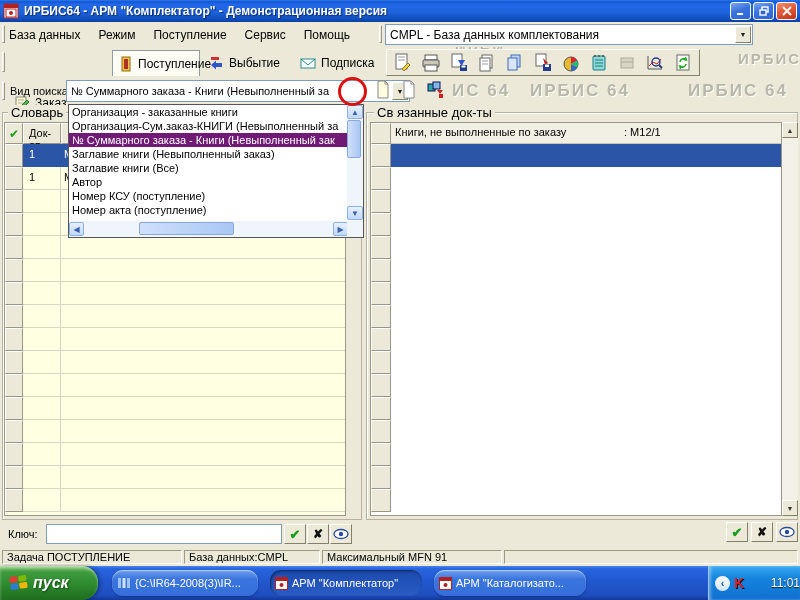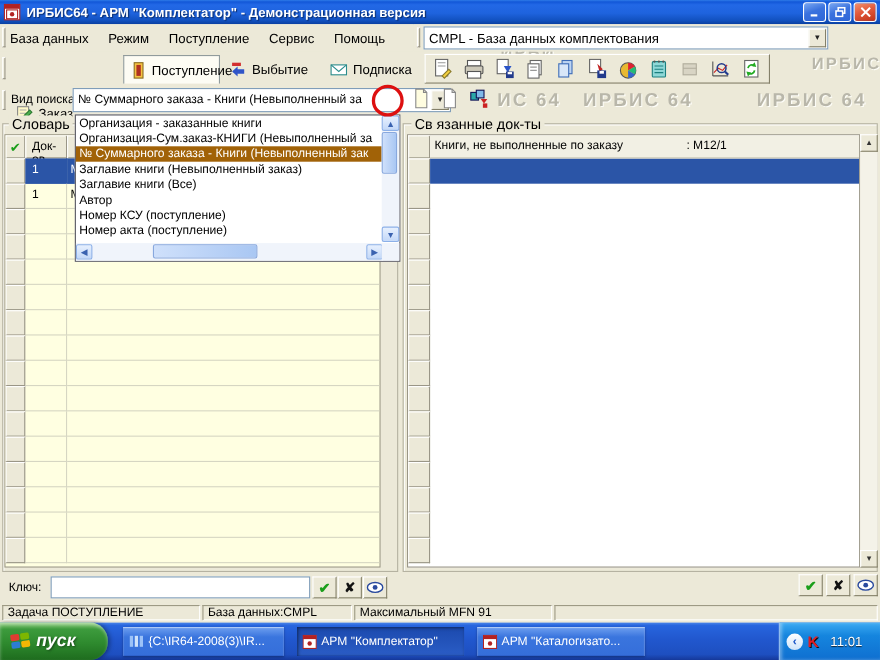--- a/index.html
+++ b/index.html
@@ -84,21 +84,21 @@
     border:1px solid; border-color:#fff #848069 #848069 #fff;
     display:flex; align-items:center; justify-content:center; }
   .key-input { position:absolute; background:#fff; border:1px solid #7F9DB9; font-size:11px; padding:0 3px;
     font-family:"Liberation Sans", sans-serif; }
 
   
   .dropdown { position:absolute; left:68px; top:104px; width:296px; height:134px;
     background:#fff; border:1px solid #55555E; z-index:50; }
   .dd-item { height:14px; line-height:14px; font-size:11px; padding-left:3px;
     white-space:nowrap; overflow:hidden; margin-right:16px; }
-  .dd-item.selected { background:#a16207; color:#fff; }
+  .dd-item.selected { background:#701a75; color:#fff; }
   .xpsb-v { position:absolute; right:0; top:0; width:16px; height:115px; background:#F0F4FB; }
   .xpsb-h { position:absolute; left:0; bottom:0; height:16px; width:279px; background:#F0F4FB; }
   .xpsb-btn { position:absolute; width:16px; height:14px;
     background:linear-gradient(180deg,#E7F0FE 0%,#C3D8F8 100%);
     border:1px solid #8CB0E8; border-radius:2px; color:#3A62B0;
     display:flex; align-items:center; justify-content:center; font-size:8px; }
   .xpsb-thumb { position:absolute; background:linear-gradient(90deg,#CFE0FB 0%,#A9C7F3 100%);
     border:1px solid #88A8DE; border-radius:2px; }
   .dd-corner { position:absolute; right:0; bottom:0; width:16px; height:16px; background:#F0F4FB; }
 
@@ -111,36 +111,36 @@
     border:1px solid; border-color:#9d9a84 #fff #fff #9d9a84; white-space:nowrap; overflow:hidden; }
 
   
   .taskbar { position:absolute; left:0; top:566px; width:800px; height:34px;
     background:linear-gradient(180deg,#4A85E8 0%,#2765DE 8%,#2157CE 45%,#1E4FC0 85%,#15389A 100%); }
   .start-btn { position:absolute; left:0; top:0; height:34px; width:98px;
     background:linear-gradient(180deg,#8BCB78 0%,#3D9B3D 18%,#2E8A2E 55%,#1E6C1E 100%);
     border-radius:0 16px 16px 0; box-shadow:2px 0 4px rgba(0,0,0,.35), inset 0 2px 3px rgba(255,255,255,.4);
     display:flex; align-items:center; gap:5px; padding-left:8px;
     color:#fff; font-weight:bold; font-style:italic; font-size:16px; text-shadow:1px 1px 2px #184a18; }
-  .task-btn { position:absolute; top:4px; height:26px; border-radius:0;
+  .task-btn { position:absolute; top:4px; height:26px; border-radius:11px;
     background:linear-gradient(180deg,#6FA0F0 0%,#3A75DE 35%,#356EDA 100%);
     box-shadow:inset 0 1px 1px rgba(255,255,255,.5), 0 1px 2px rgba(0,0,0,.3);
     display:flex; align-items:center; gap:4px; padding:0 5px;
     color:#fff; font-size:11px; white-space:nowrap; overflow:hidden; }
   .task-btn.active { background:linear-gradient(180deg,#1C4AAE 0%,#2455BC 60%,#2B5DC6 100%);
     box-shadow:inset 1px 1px 3px rgba(0,0,0,.5); }
   .tray { position:absolute; right:0; top:0; width:92px; height:34px;
     background:linear-gradient(180deg,#3BAAF2 0%,#1585DE 35%,#0F6FD0 100%);
     border-left:1px solid #9CC6F0; box-shadow:inset 2px 0 3px rgba(255,255,255,.35);
     display:flex; align-items:center; gap:4px; padding-left:6px; }
   .chev { width:15px; height:15px; border-radius:50%;
     background:linear-gradient(180deg,#fff,#CFE4FA); color:#1a55c8; font-weight:bold;
     display:flex; align-items:center; justify-content:center; font-size:11px; line-height:11px; }
   .kicon { color:#E31E24; font-weight:bold; font-size:14px; text-shadow:1px 1px 0 #111; }
-  .clock { color:#fff; font-size:12px; margin-left:auto; padding-right:16px; text-shadow:0 1px 1px #123; }
+  .clock { color:#fff; font-size:12px; margin-left:auto; padding-right:0; text-shadow:0 1px 1px #123; }
 </style>
 </head>
 <body>
 
 <div class="screen">
 
   <div class="wm abs" style="left:455px;top:40px;font-size:15px;">ИРБИ</div>
   <div class="wm abs" style="left:738px;top:50px;font-size:15px;">ИРБИС 64</div>
   <div class="wm abs" style="left:452px;top:81px;font-size:17px;">ИС 64</div>
   <div class="wm abs" style="left:530px;top:81px;font-size:17px;">ИРБИС 64</div>

